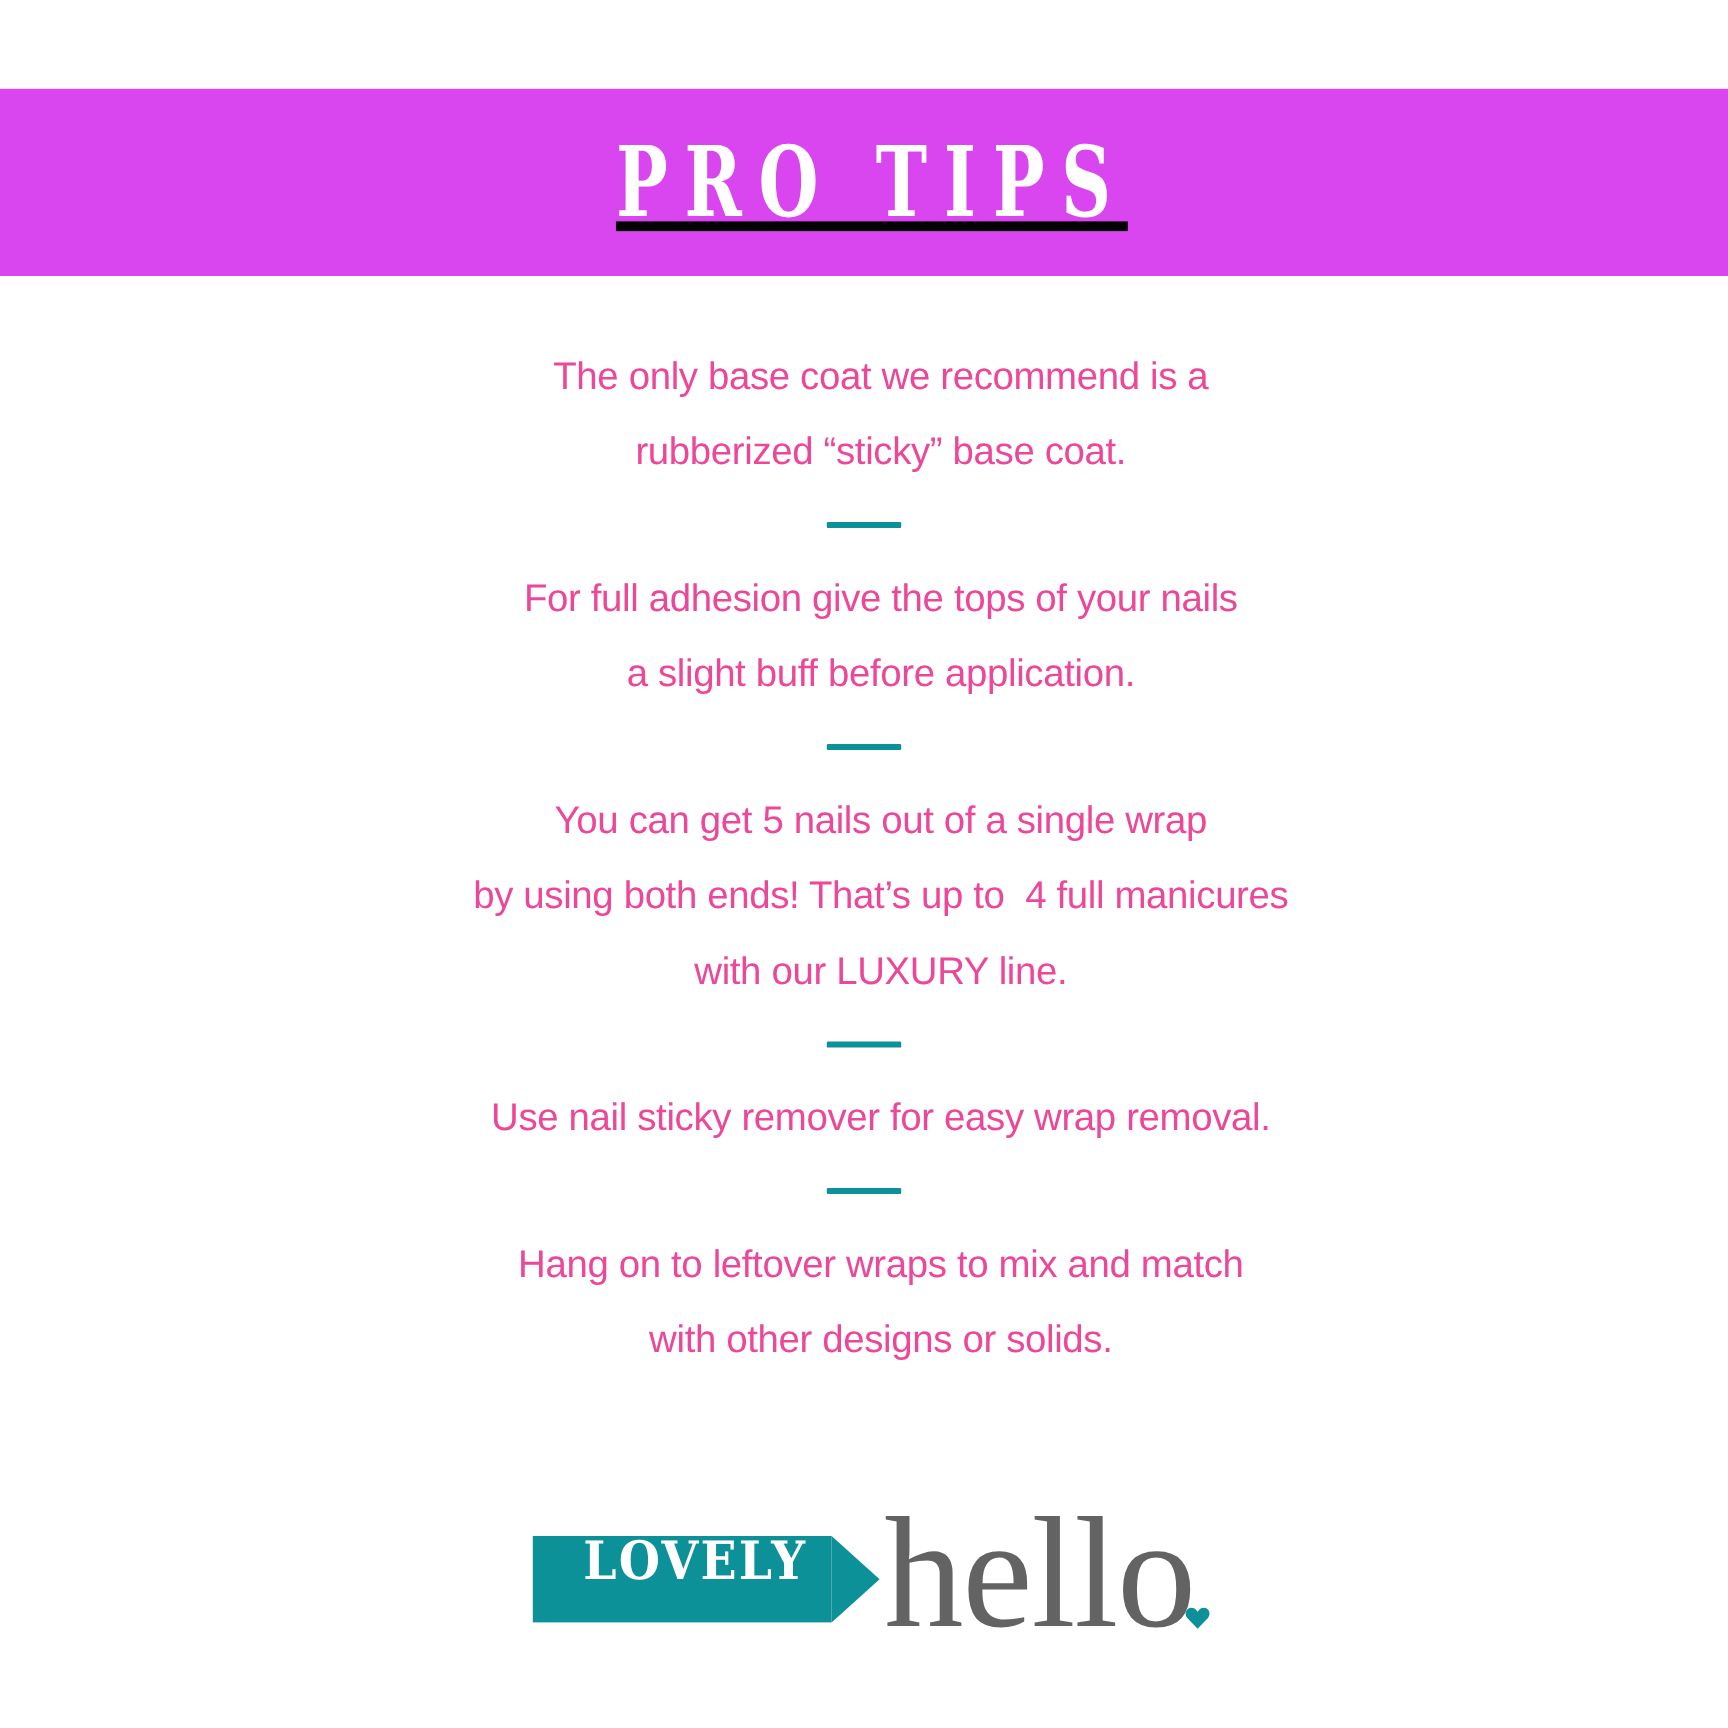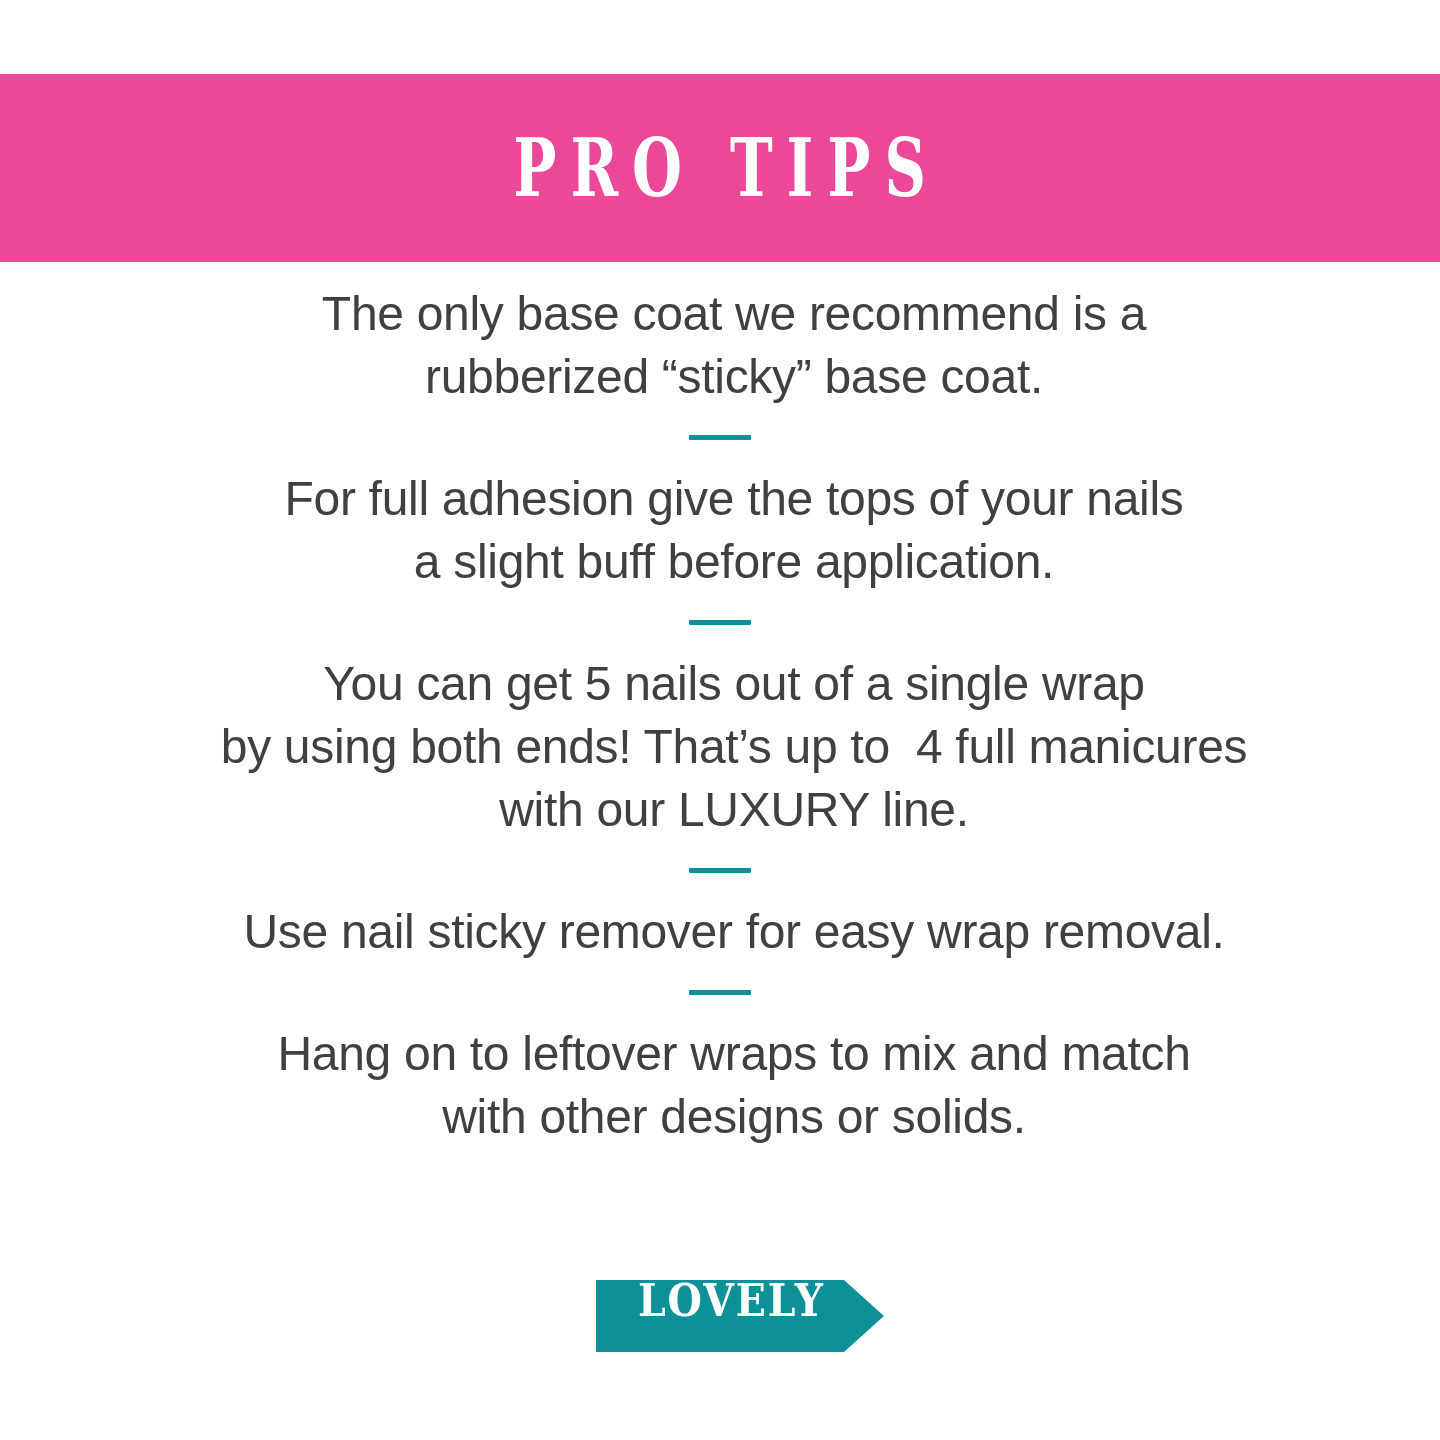--- a/index.html
+++ b/index.html
@@ -19,25 +19,26 @@
     height: 1440px;
     background: #ffffff;
   }
 
   
   .header-banner {
     position: absolute;
     left: 0;
     top: 74px;
     width: 1440px;
-    height: 188px;
-    background: #ec4899;
+    height: 156px;
+    background: #d946ef;
     display: flex;
     align-items: center;
     justify-content: center;
+    text-decoration: underline;
   }
   .header-title {
     color: #ffffff;
     font-family: "DejaVu Serif", "Liberation Serif", serif;
     font-weight: bold;
     font-size: 70px;
     letter-spacing: 17px;
     text-indent: 17px;
     line-height: 1;
     transform: scaleX(0.82) scaleY(1.16);
@@ -49,23 +50,23 @@
   .tips {
     position: absolute;
     left: 0;
     top: 218px;
     width: 1440px;
     padding-top: 64px;
     box-sizing: border-box;
     text-align: center;
   }
   .tip {
-    color: #404040;
+    color: #ec4899;
     font-family: "Liberation Sans", sans-serif;
-    font-size: 48px;
+    font-size: 32px;
     line-height: 63px;
     letter-spacing: -0.3px;
     white-space: pre-wrap;
     margin: 0;
     padding-left: 28px;
   }
   .divider-wrap {
     display: flex;
     justify-content: center;
     margin: 27px 0 27px 0;
@@ -190,17 +191,25 @@
 
   </div>
 
   <div class="logo">
     <div class="logo-inner">
 
       <div class="lovely-flag">
         <span class="lovely-text">LOVELY</span>
       </div>
 
+      <div class="hello-wrap">
+        <span class="hello-text">hello</span>
+        <span class="heart-icon">
+          <svg viewBox="0 0 24 24" width="24" height="24" aria-hidden="true">
+            <path d="M12 21.3 3.6 12.6C1.4 10.3 1.6 6.6 4.1 4.7c2.1-1.6 5-1.1 6.7 1l1.2 1.5 1.2-1.5c1.7-2.1 4.6-2.6 6.7-1 2.5 1.9 2.7 5.6.5 7.9L12 21.3z" fill="#0d9199"></path>
+          </svg>
+        </span>
+      </div>
 
     </div>
   </div>
 
 </div>
 
 </body></html>

